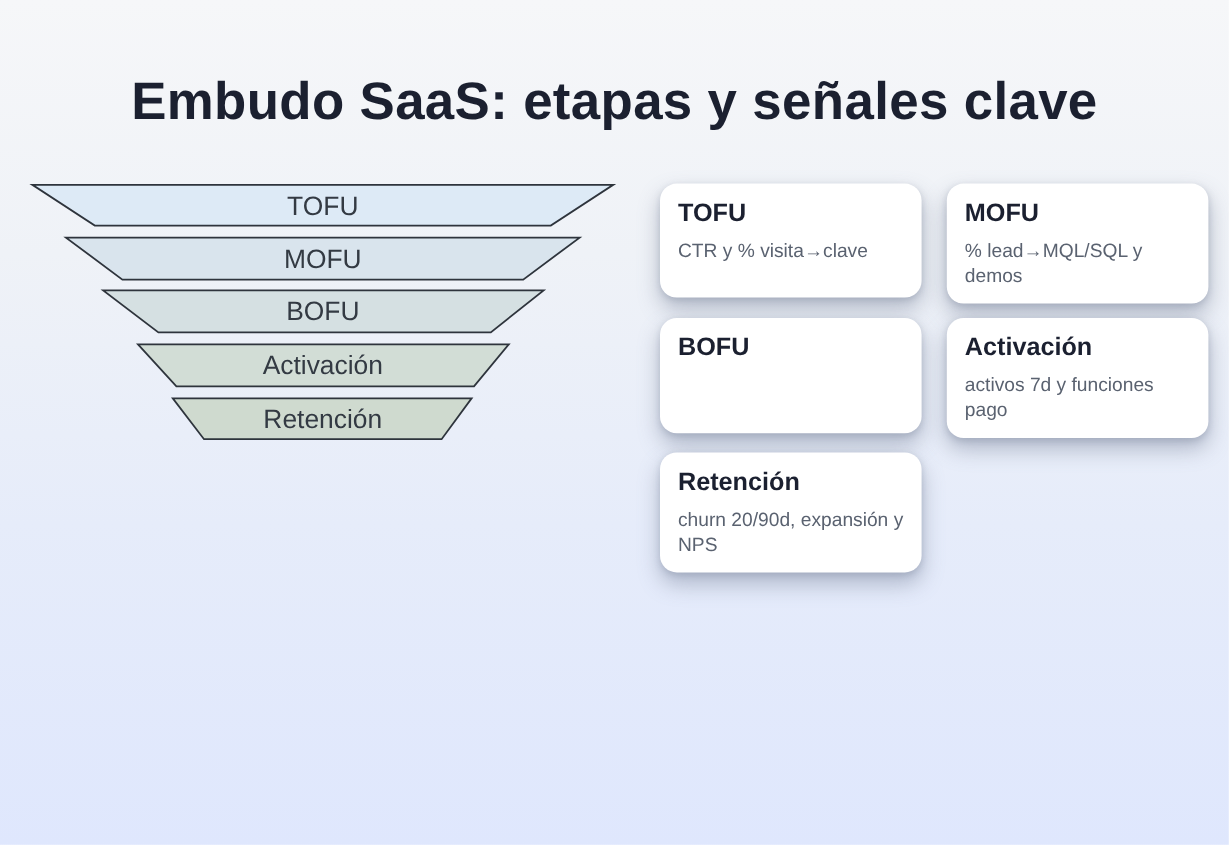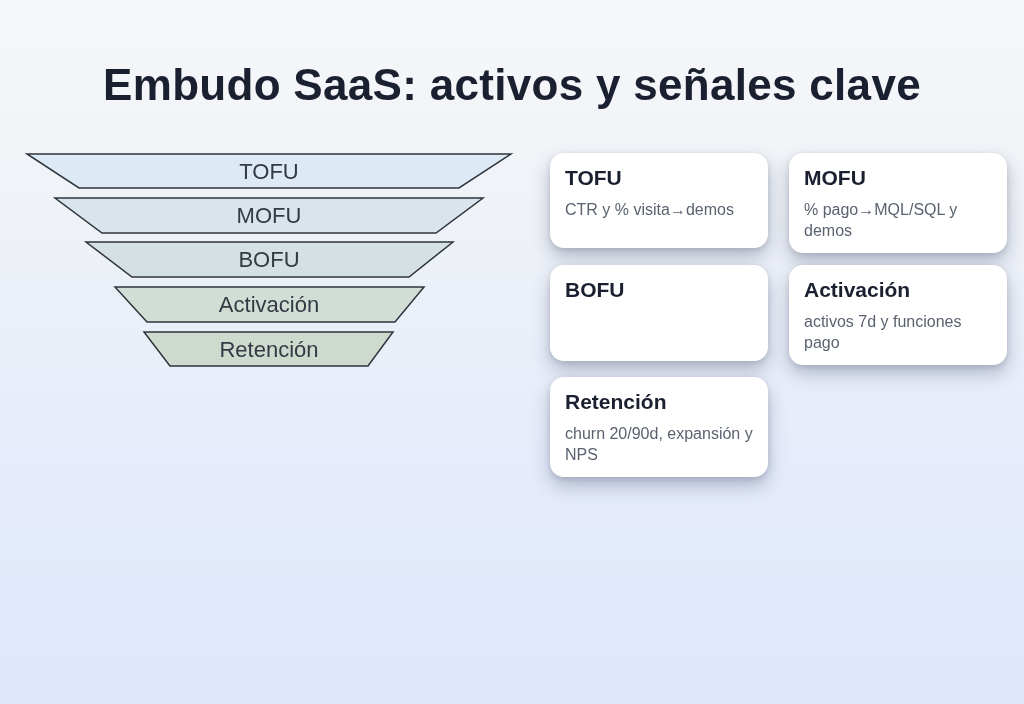--- a/index.html
+++ b/index.html
@@ -63,44 +63,44 @@
   .card-mofu       { left: 789px; top: 153px; min-height: 95px; }
   .card-bofu       { left: 550px; top: 265px; min-height: 96px; }
   .card-activacion { left: 789px; top: 265px; min-height: 96px; }
   .card-retencion  { left: 550px; top: 377px; min-height: 96px; }
 </style>
 </head>
 <body>
 
 <div class="stage">
 
-  <h1 class="page-title">Embudo SaaS: activos y señales clave</h1>
+  <h1 class="page-title">Embudo SaaS: etapas y señales clave</h1>
 
   <svg class="funnel-svg" width="540" height="400" viewBox="0 0 540 400">
     <polygon points="27,154 511,154 459,188 79,188" fill="#ddeaf6"></polygon>
     <polygon points="55,198 483,198 436,233 102,233" fill="#d9e4ed"></polygon>
     <polygon points="86,242 453,242 409,277 132,277" fill="#d5e0e2"></polygon>
     <polygon points="115,287 424,287 395,322 147,322" fill="#d2ddd6"></polygon>
     <polygon points="144,332 393,332 368,366 170,366" fill="#cfdacf"></polygon>
 
     <text x="269" y="179">TOFU</text>
     <text x="269" y="223">MOFU</text>
     <text x="269" y="267">BOFU</text>
     <text x="269" y="312">Activación</text>
     <text x="269" y="357">Retención</text>
   </svg>
 
   <div class="card card-tofu">
     <h3>TOFU</h3>
-    <p>CTR y % visita→demos</p>
+    <p>CTR y % visita→clave</p>
   </div>
 
   <div class="card card-mofu">
     <h3>MOFU</h3>
-    <p>% pago→MQL/SQL y demos</p>
+    <p>% lead→MQL/SQL y demos</p>
   </div>
 
   <div class="card card-bofu">
     <h3>BOFU</h3>
   </div>
 
   <div class="card card-activacion">
     <h3>Activación</h3>
     <p>activos 7d y funciones pago</p>
   </div>

